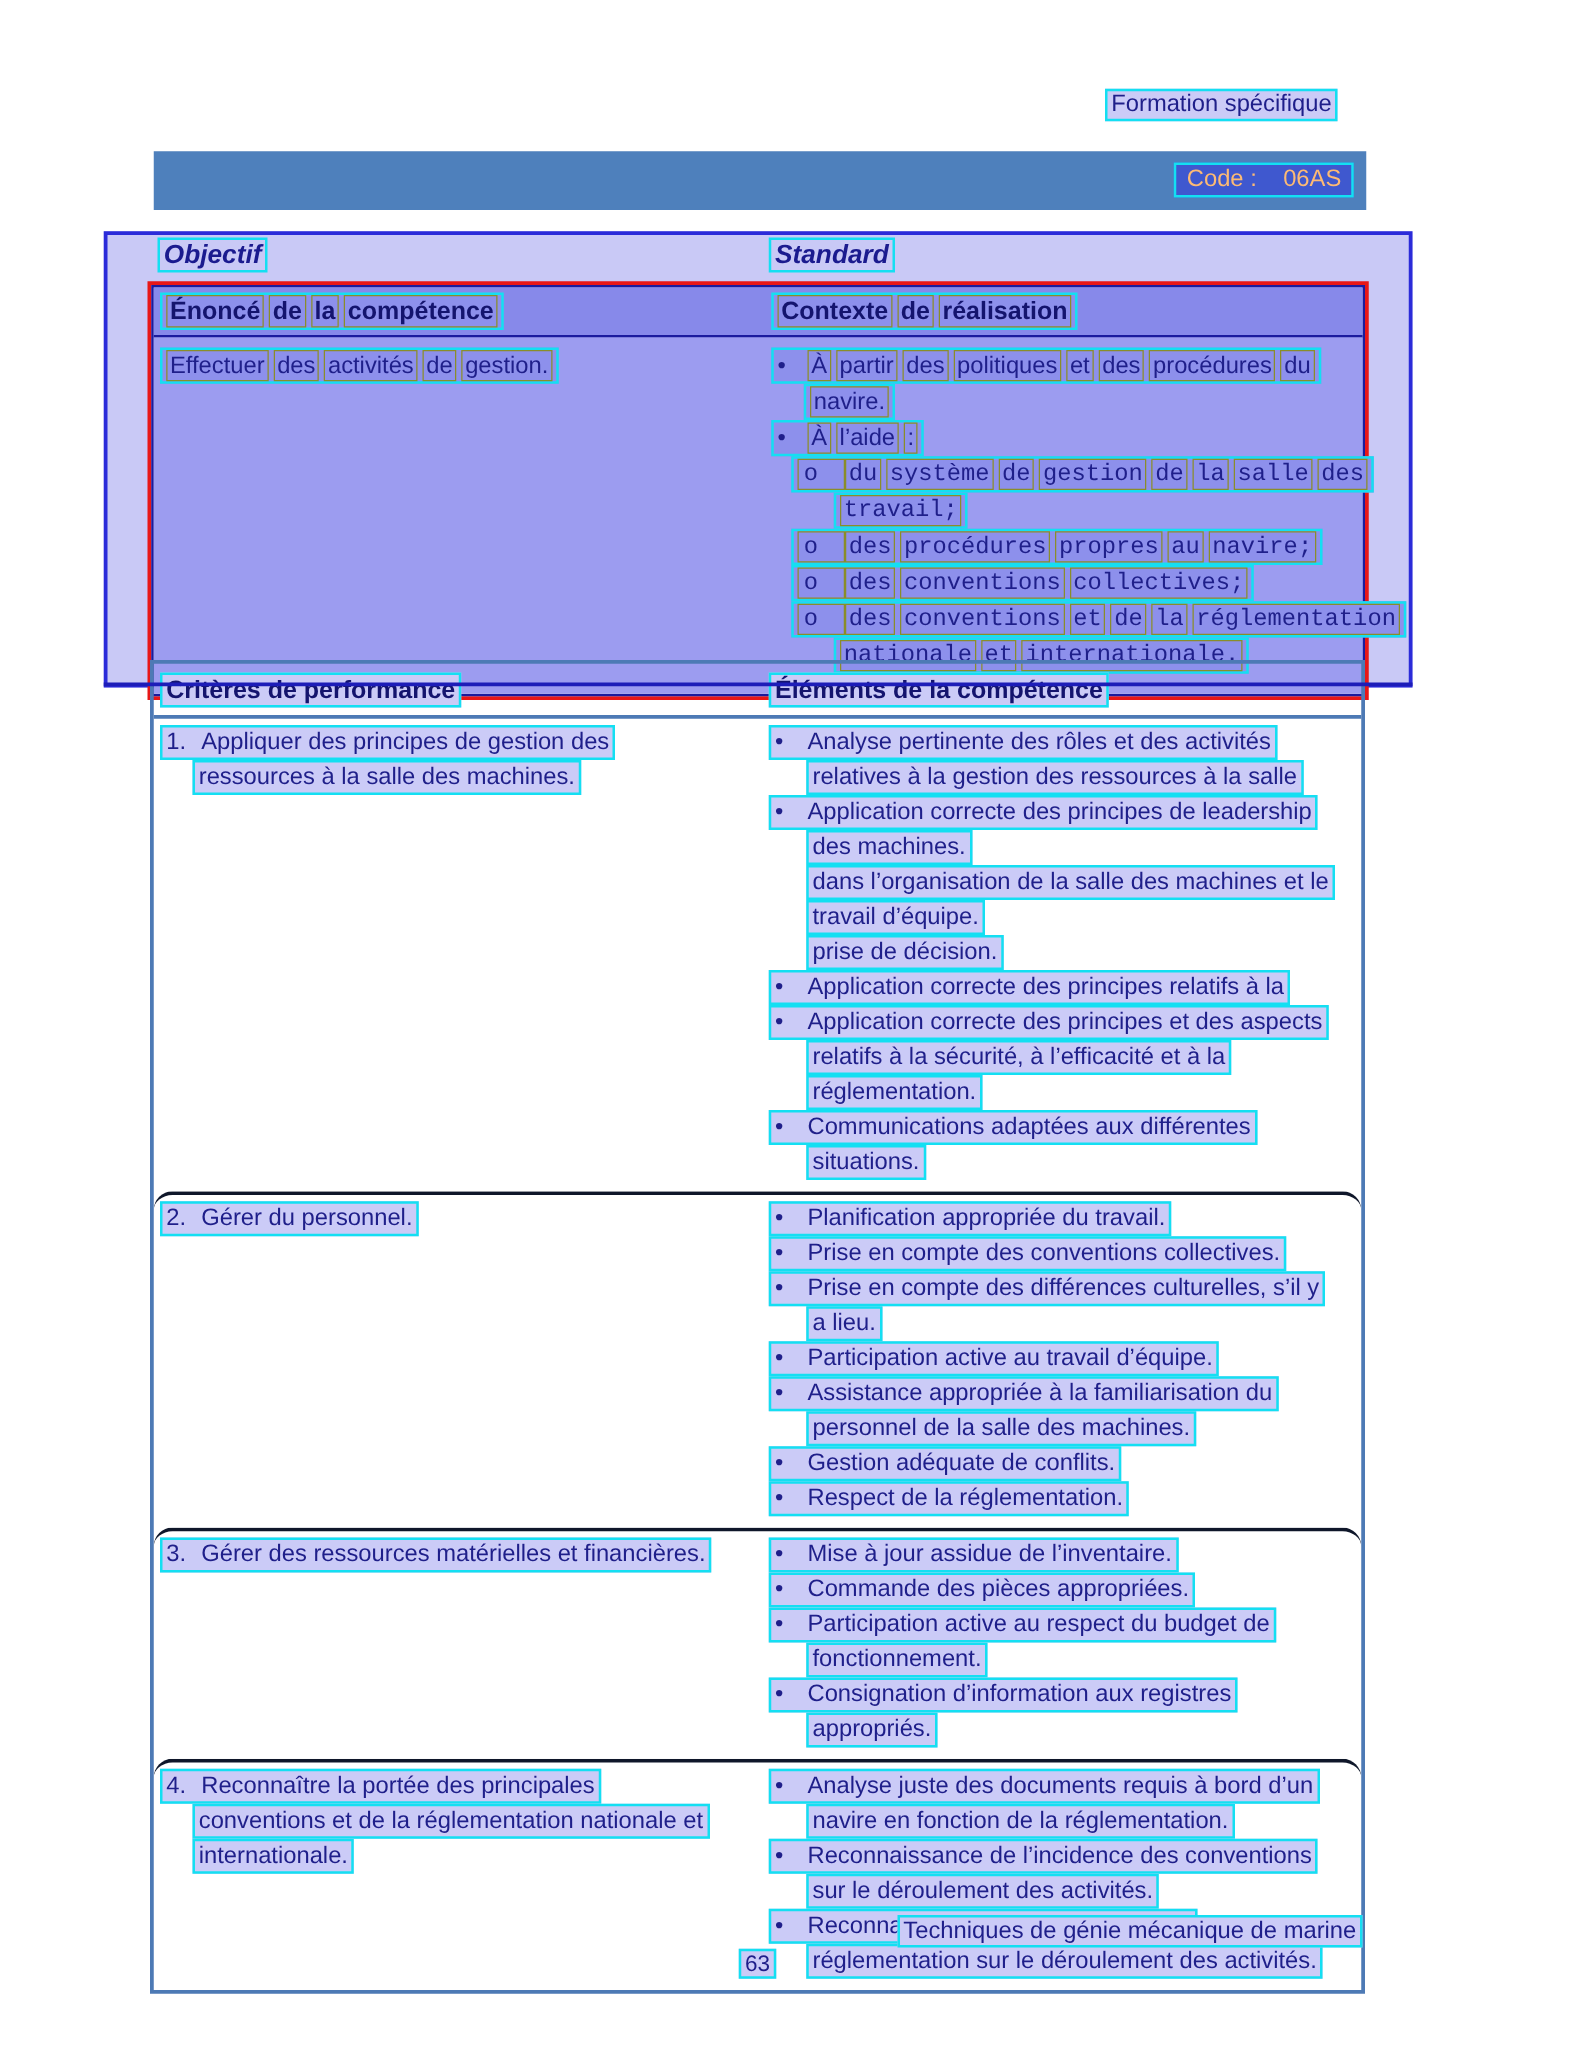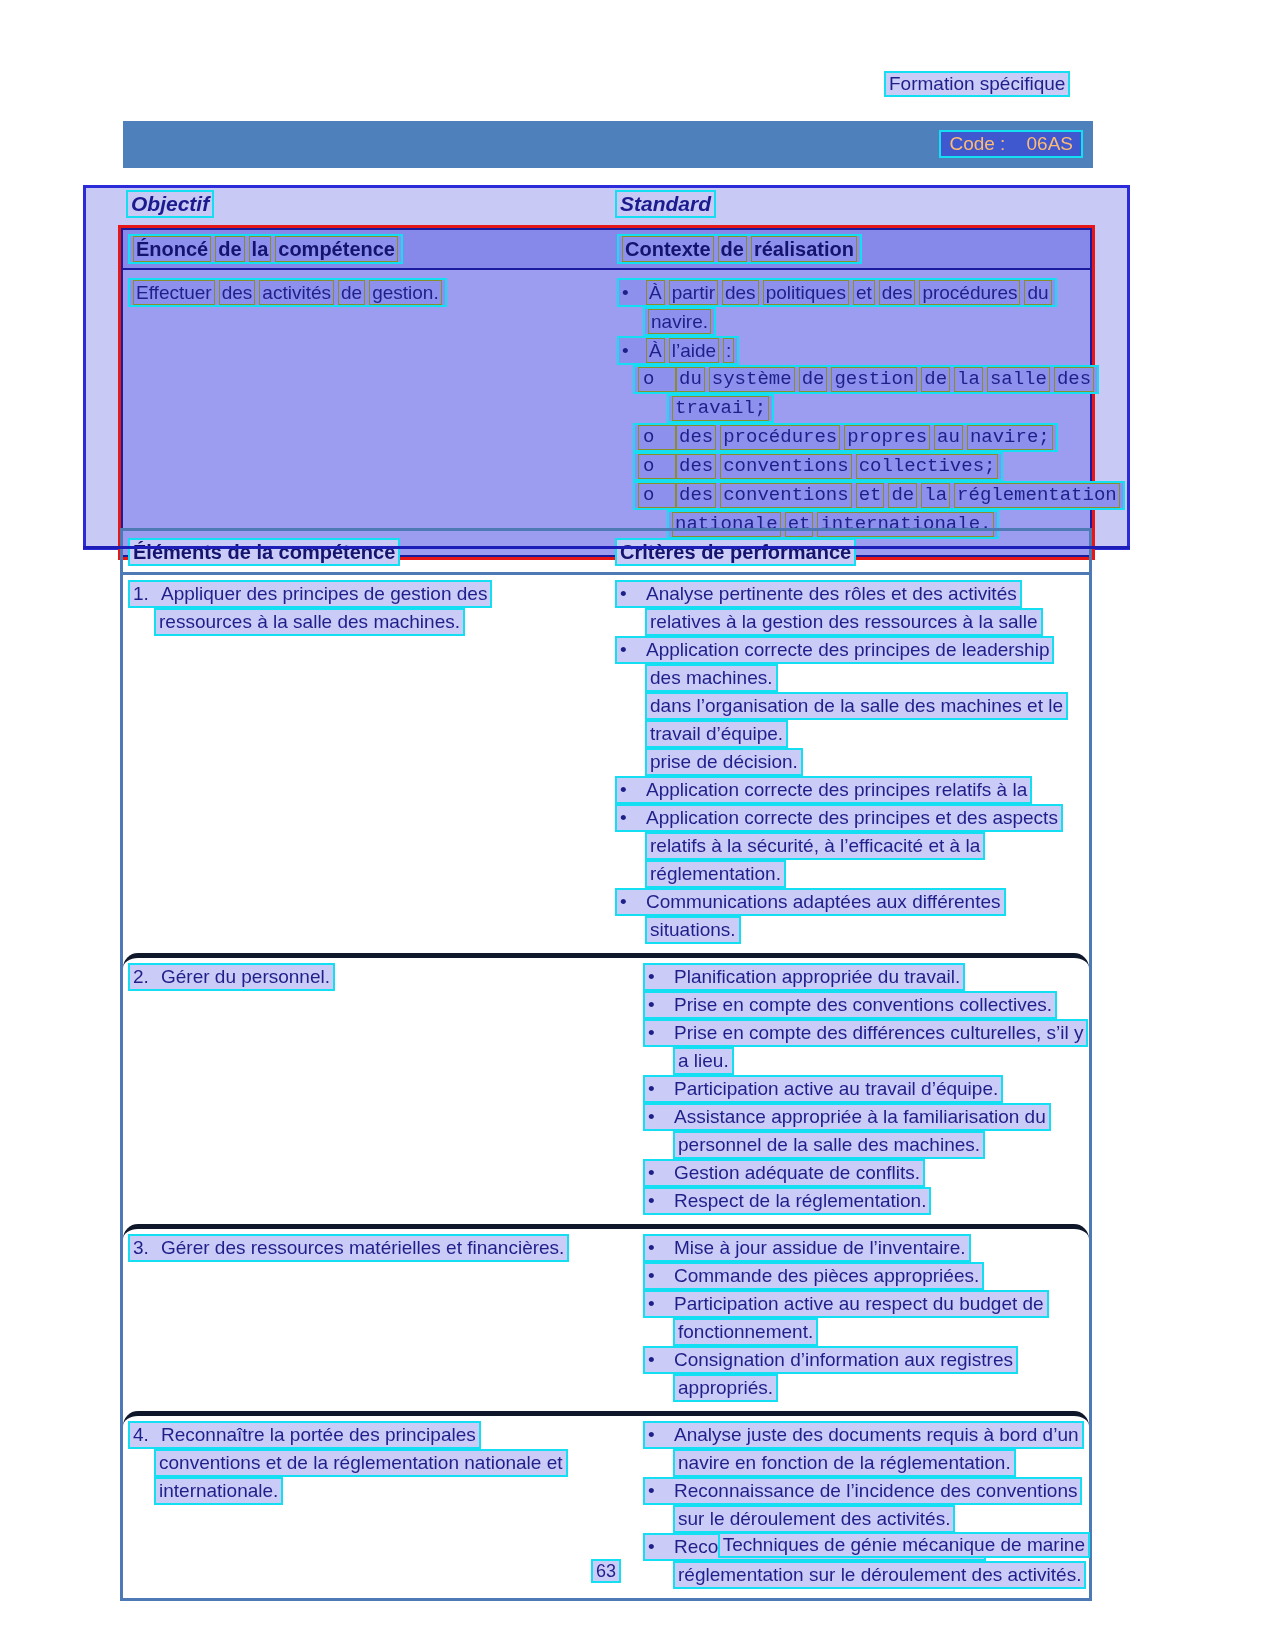--- a/index.html
+++ b/index.html
@@ -42,21 +42,21 @@
   .bullet.sub { width:38px; padding-left:4px; border:1px solid #8a8d2a; }
 
   
   #strike-line { position:absolute; left:83px; top:546px; width:1047px; height:3px; background:#1d1db8; z-index:40; }
 
   
   #elements-table { position:absolute; left:120px; top:528px; width:972px; border:3px solid #4d7ab5; background:transparent; }
   .t2-header { display:grid; grid-template-columns:487px 1fr; padding:7px 0 6px 5px;
                border-bottom:3px solid #4d7ab5; font-size:20px; font-weight:bold; line-height:24px; color:#14146e; }
   .t2-row { display:grid; grid-template-columns:487px 1fr; padding:5px 0 9px 5px; font-size:19px;border-radius:15px; }
-  .t2-row + .t2-row { border-top:5px solid #0f172a;gap:28px; }
+  .t2-row + .t2-row { border-top:3px solid #0f172a; }
   .t2-line { line-height:24px; white-space:nowrap; }
   .elem-cell .t2-line.wrap { margin-left:26px; }
   .crit-cell .t2-line.wrap { margin-left:30px; }
   .num { display:inline-block; width:28px; }
   .bullet2 { display:inline-block; width:26px; }
 
   
   #footer-program { position:absolute; top:1532px; right:185px; font-size:19px; line-height:22px; }
   #page-number { position:absolute; top:1559px; left:591px; font-size:18px; line-height:20px; }
 </style>
@@ -109,24 +109,24 @@
               <div class="t1-line lvl1 wrap1"><span class="hl hl-dark"><span><span class="word">nationale</span><span class="word">et</span><span class="word">internationale.</span></span></span></div>
             </div>
         </div>
       </div>
     </div>
   </div>
 
   <div id="elements-table">
     <div class="t2-header">
       <div>
+        <span class="hl hl-light">Critères de performance</span>
+      </div>
+      <div>
         <span class="hl hl-light">Éléments de la compétence</span>
-      </div>
-      <div>
-        <span class="hl hl-light">Critères de performance</span>
       </div>
     </div>
     <div id="t2-rows">
         <div class="t2-row">
           <div class="elem-cell">
             <div class="t2-line"><span class="hl hl-light"><span class="num">1.</span><span>Appliquer des principes de gestion des</span></span></div>
             <div class="t2-line wrap"><span class="hl hl-light"><span>ressources à la salle des machines.</span></span></div>
           </div>
           <div class="crit-cell">
             <div class="t2-line"><span class="hl hl-light"><span class="bullet2">•</span><span>Analyse pertinente des rôles et des activités</span></span></div>

